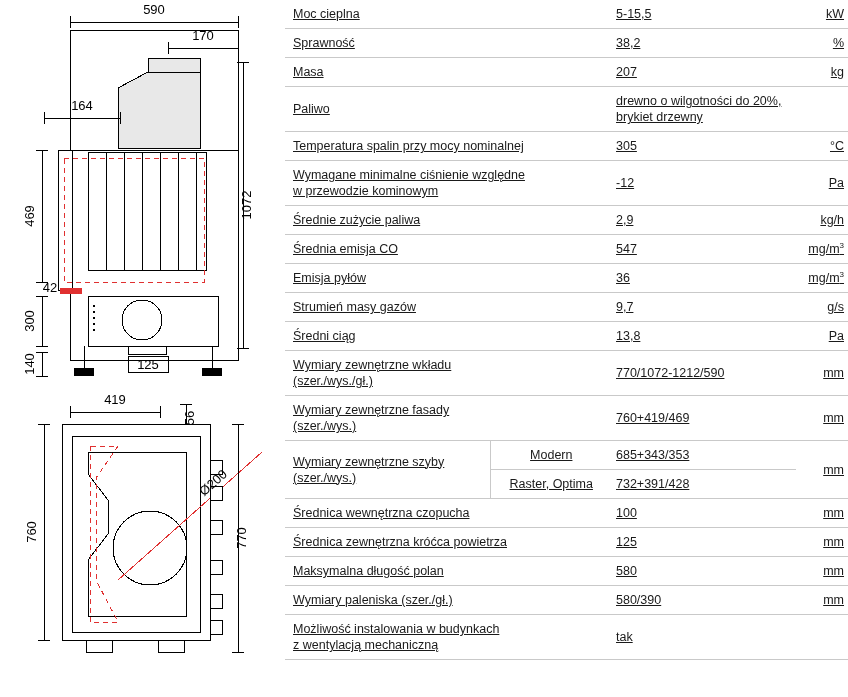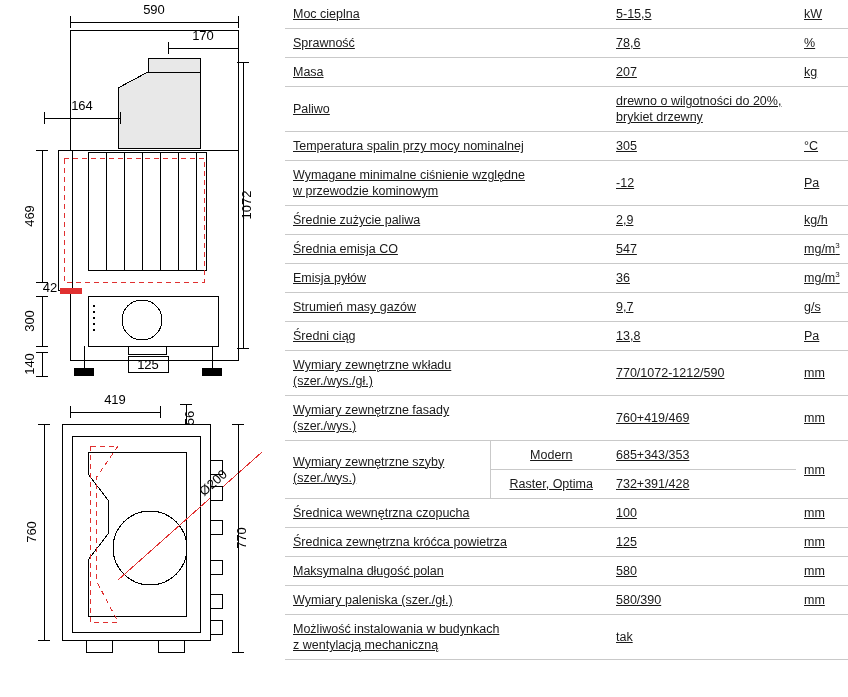--- a/index.html
+++ b/index.html
@@ -65,21 +65,21 @@
     padding-left: 8px;
     font-size: 12.5px;
     border-left: 1px solid #c9c9c9;
   }
   td.value {
     text-align: left;
     padding-right: 10px;
     white-space: nowrap;
   }
   td.unit {
-    text-align: left;
+    text-align: right;
     padding-left: 4px;
     width: 52px;
     white-space: nowrap;
   }
   .two-line {
     display: block;
   }
   sup {
     font-size: 8px;
     vertical-align: super;
@@ -245,21 +245,21 @@
         <col style="width:52px">
       </colgroup>
       <tbody>
         <tr>
           <td class="label" colspan="2">Moc cieplna</td>
           <td class="value">5-15,5</td>
           <td class="unit">kW</td>
         </tr>
         <tr>
           <td class="label" colspan="2">Sprawność</td>
-          <td class="value">78,6</td>
+          <td class="value">38,2</td>
           <td class="unit">%</td>
         </tr>
         <tr>
           <td class="label" colspan="2">Masa</td>
           <td class="value">207</td>
           <td class="unit">kg</td>
         </tr>
         <tr>
           <td class="label" colspan="2">Paliwo</td>
           <td class="value val-multi">

